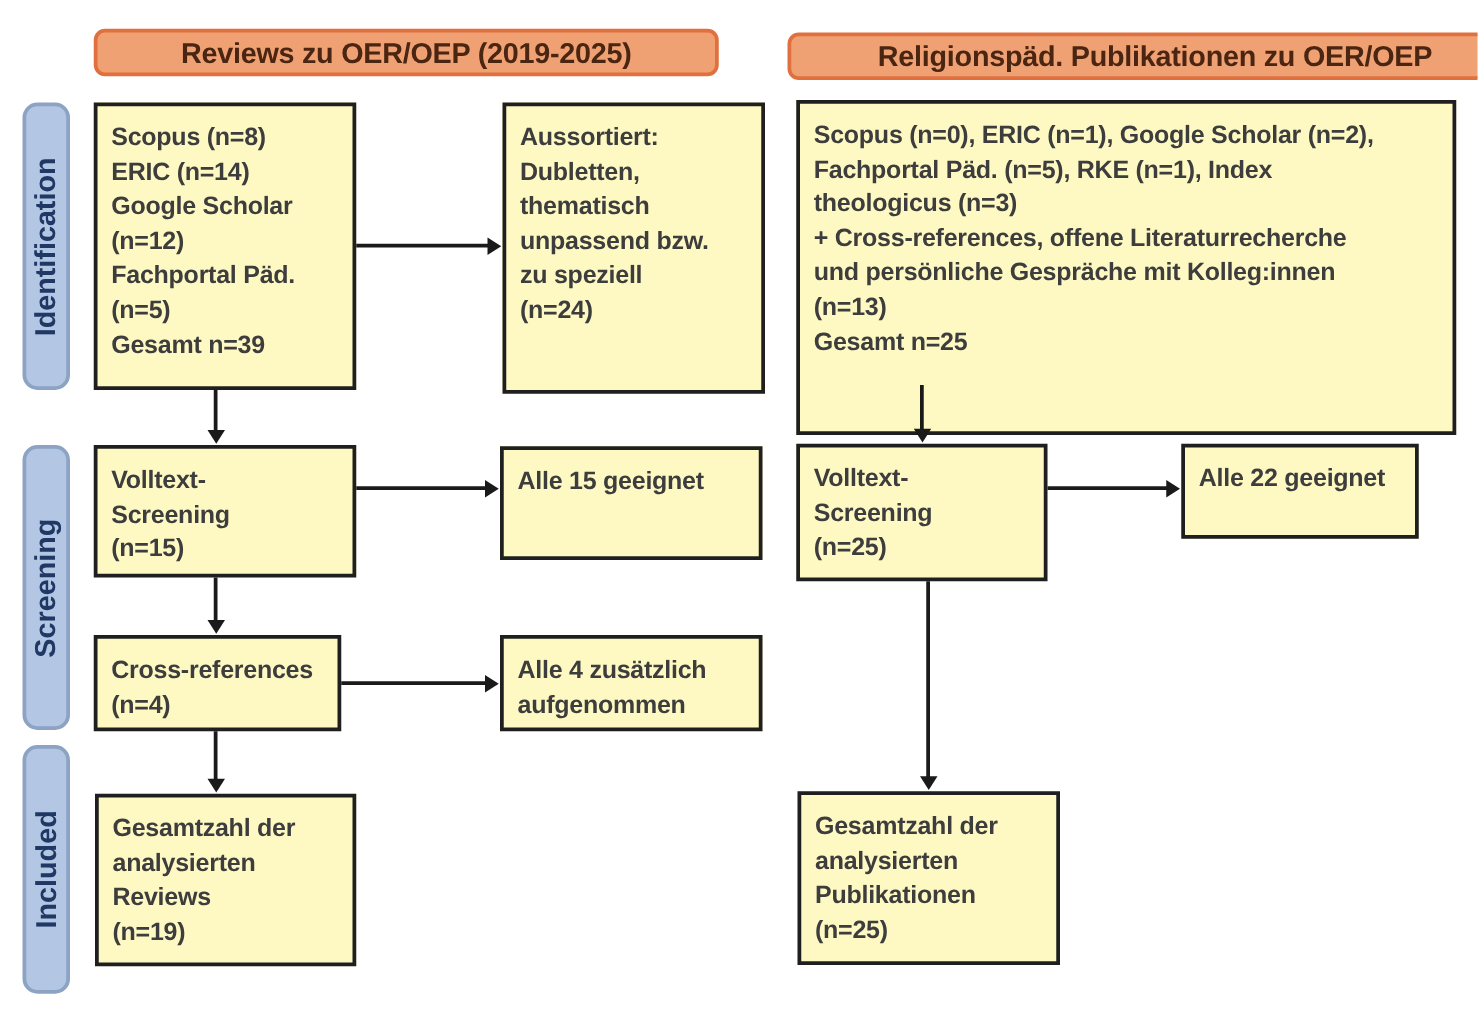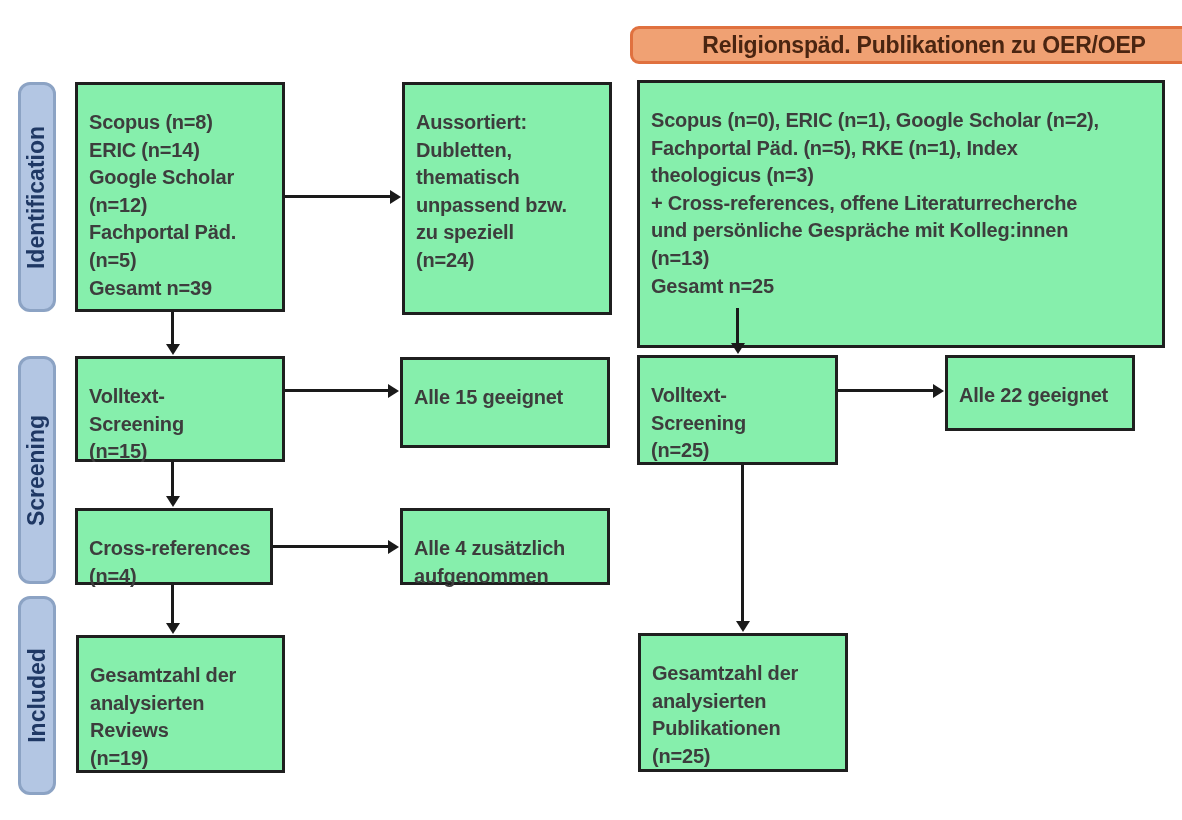--- a/index.html
+++ b/index.html
@@ -33,26 +33,26 @@
     overflow: hidden;
   }
   .side-label span {
     transform: rotate(-90deg);
     white-space: nowrap;
     color: var(--blue-text, #1F3864);
     font-size: 23px; font-weight: 700;
   }
   .box {
     position: absolute;
-    background: #86efac;
+    background: #fef9c3;
     border: 3px solid var(--box-border, #1F1F1F);
     color: var(--box-text, #3D3D3D);
     font-size: 20px; font-weight: 700;
     line-height: 1.38;
-    padding: 24px 11px;
+    padding: 12px 11px;
     white-space: pre-line;
     letter-spacing: -0.2px;
   }
   .arrow-h {
     position: absolute; height: 3px;
     background: var(--arrow, #1A1A1A);
   }
   .arrow-h::after {
     content: ''; position: absolute;
     right: -10px; top: 50%; transform: translateY(-50%);
@@ -70,20 +70,21 @@
     border-left: 7px solid transparent;
     border-right: 7px solid transparent;
     border-top: 11px solid var(--arrow, #1A1A1A);
   }
 </style>
 </head>
 <body>
 
 <div id="canvas">
 
+  <div class="header-pill" style="left:75px; top:23px; width:500px; height:38px;">Reviews zu OER/OEP (2019-2025)</div>
   <div class="header-pill" style="left:630px; top:26px; width:588px; height:38px;">Religionspäd. Publikationen zu OER/OEP</div>
 
   <div class="side-label" style="left:18px; top:82px; width:38px; height:230px;">
     <span>Identification</span>
   </div>
   <div class="side-label" style="left:18px; top:356px; width:38px; height:228px;">
     <span>Screening</span>
   </div>
   <div class="side-label" style="left:18px; top:596px; width:38px; height:199px;">
     <span>Included</span>

